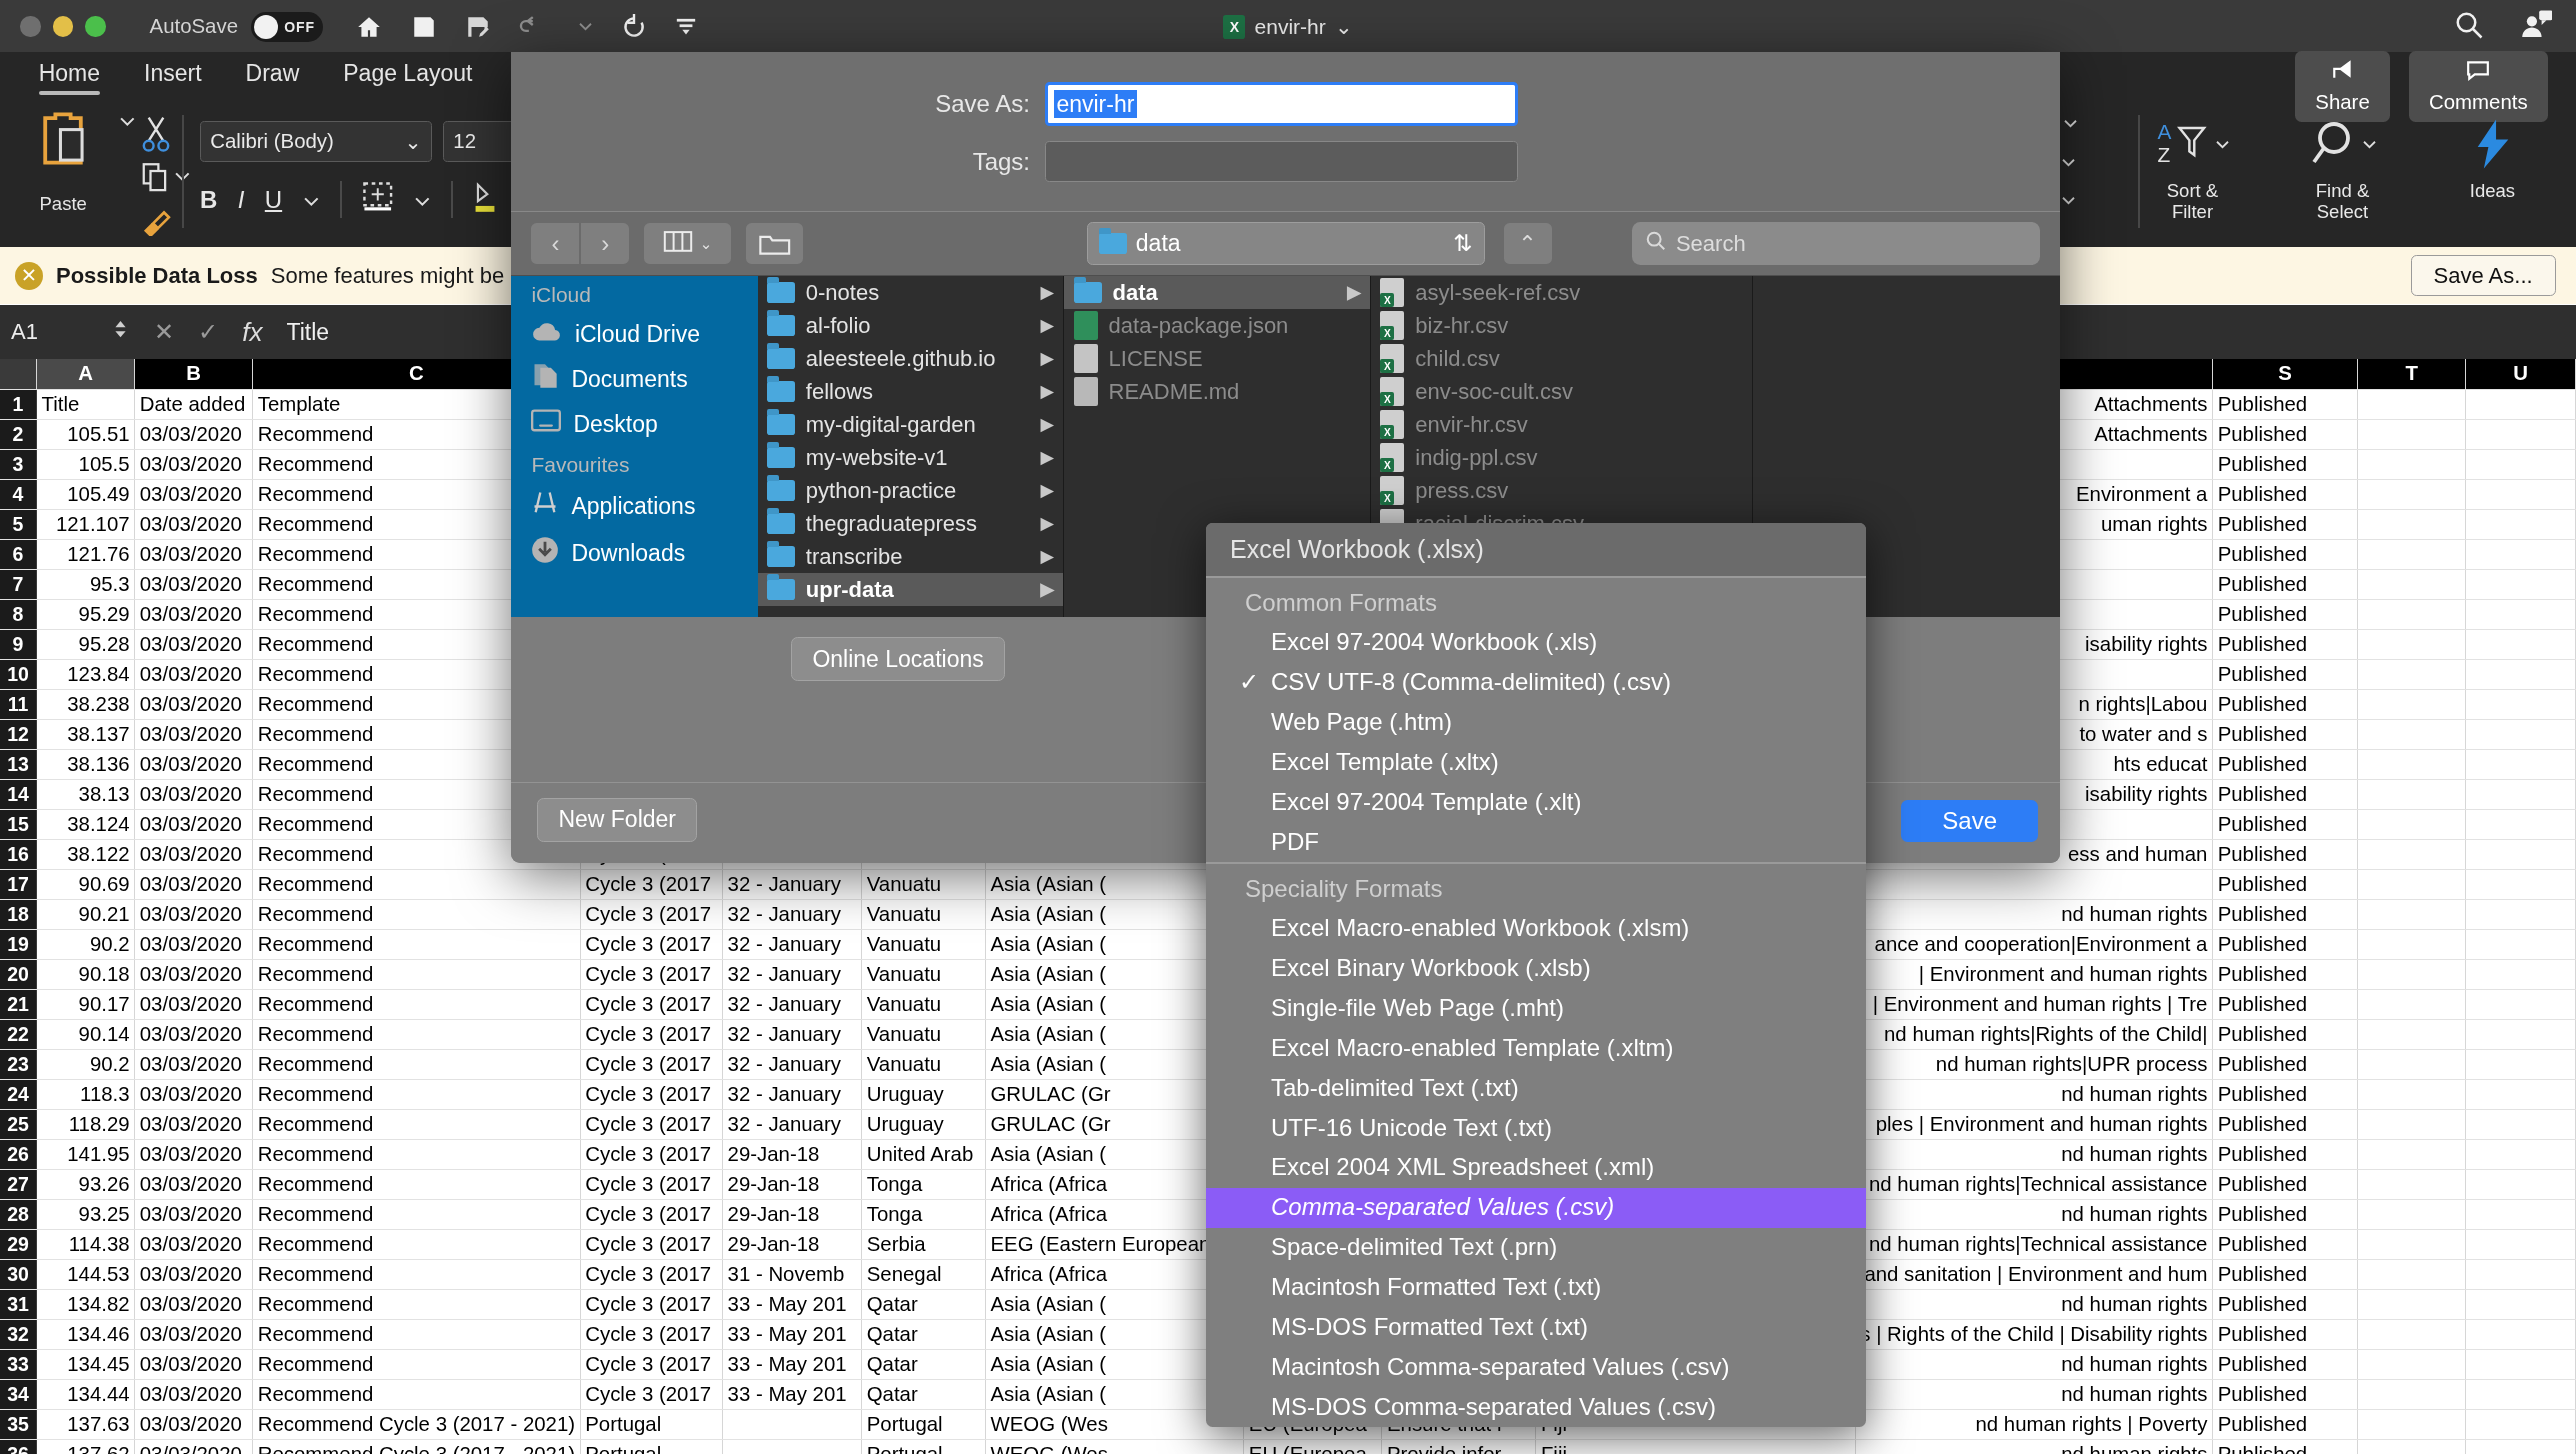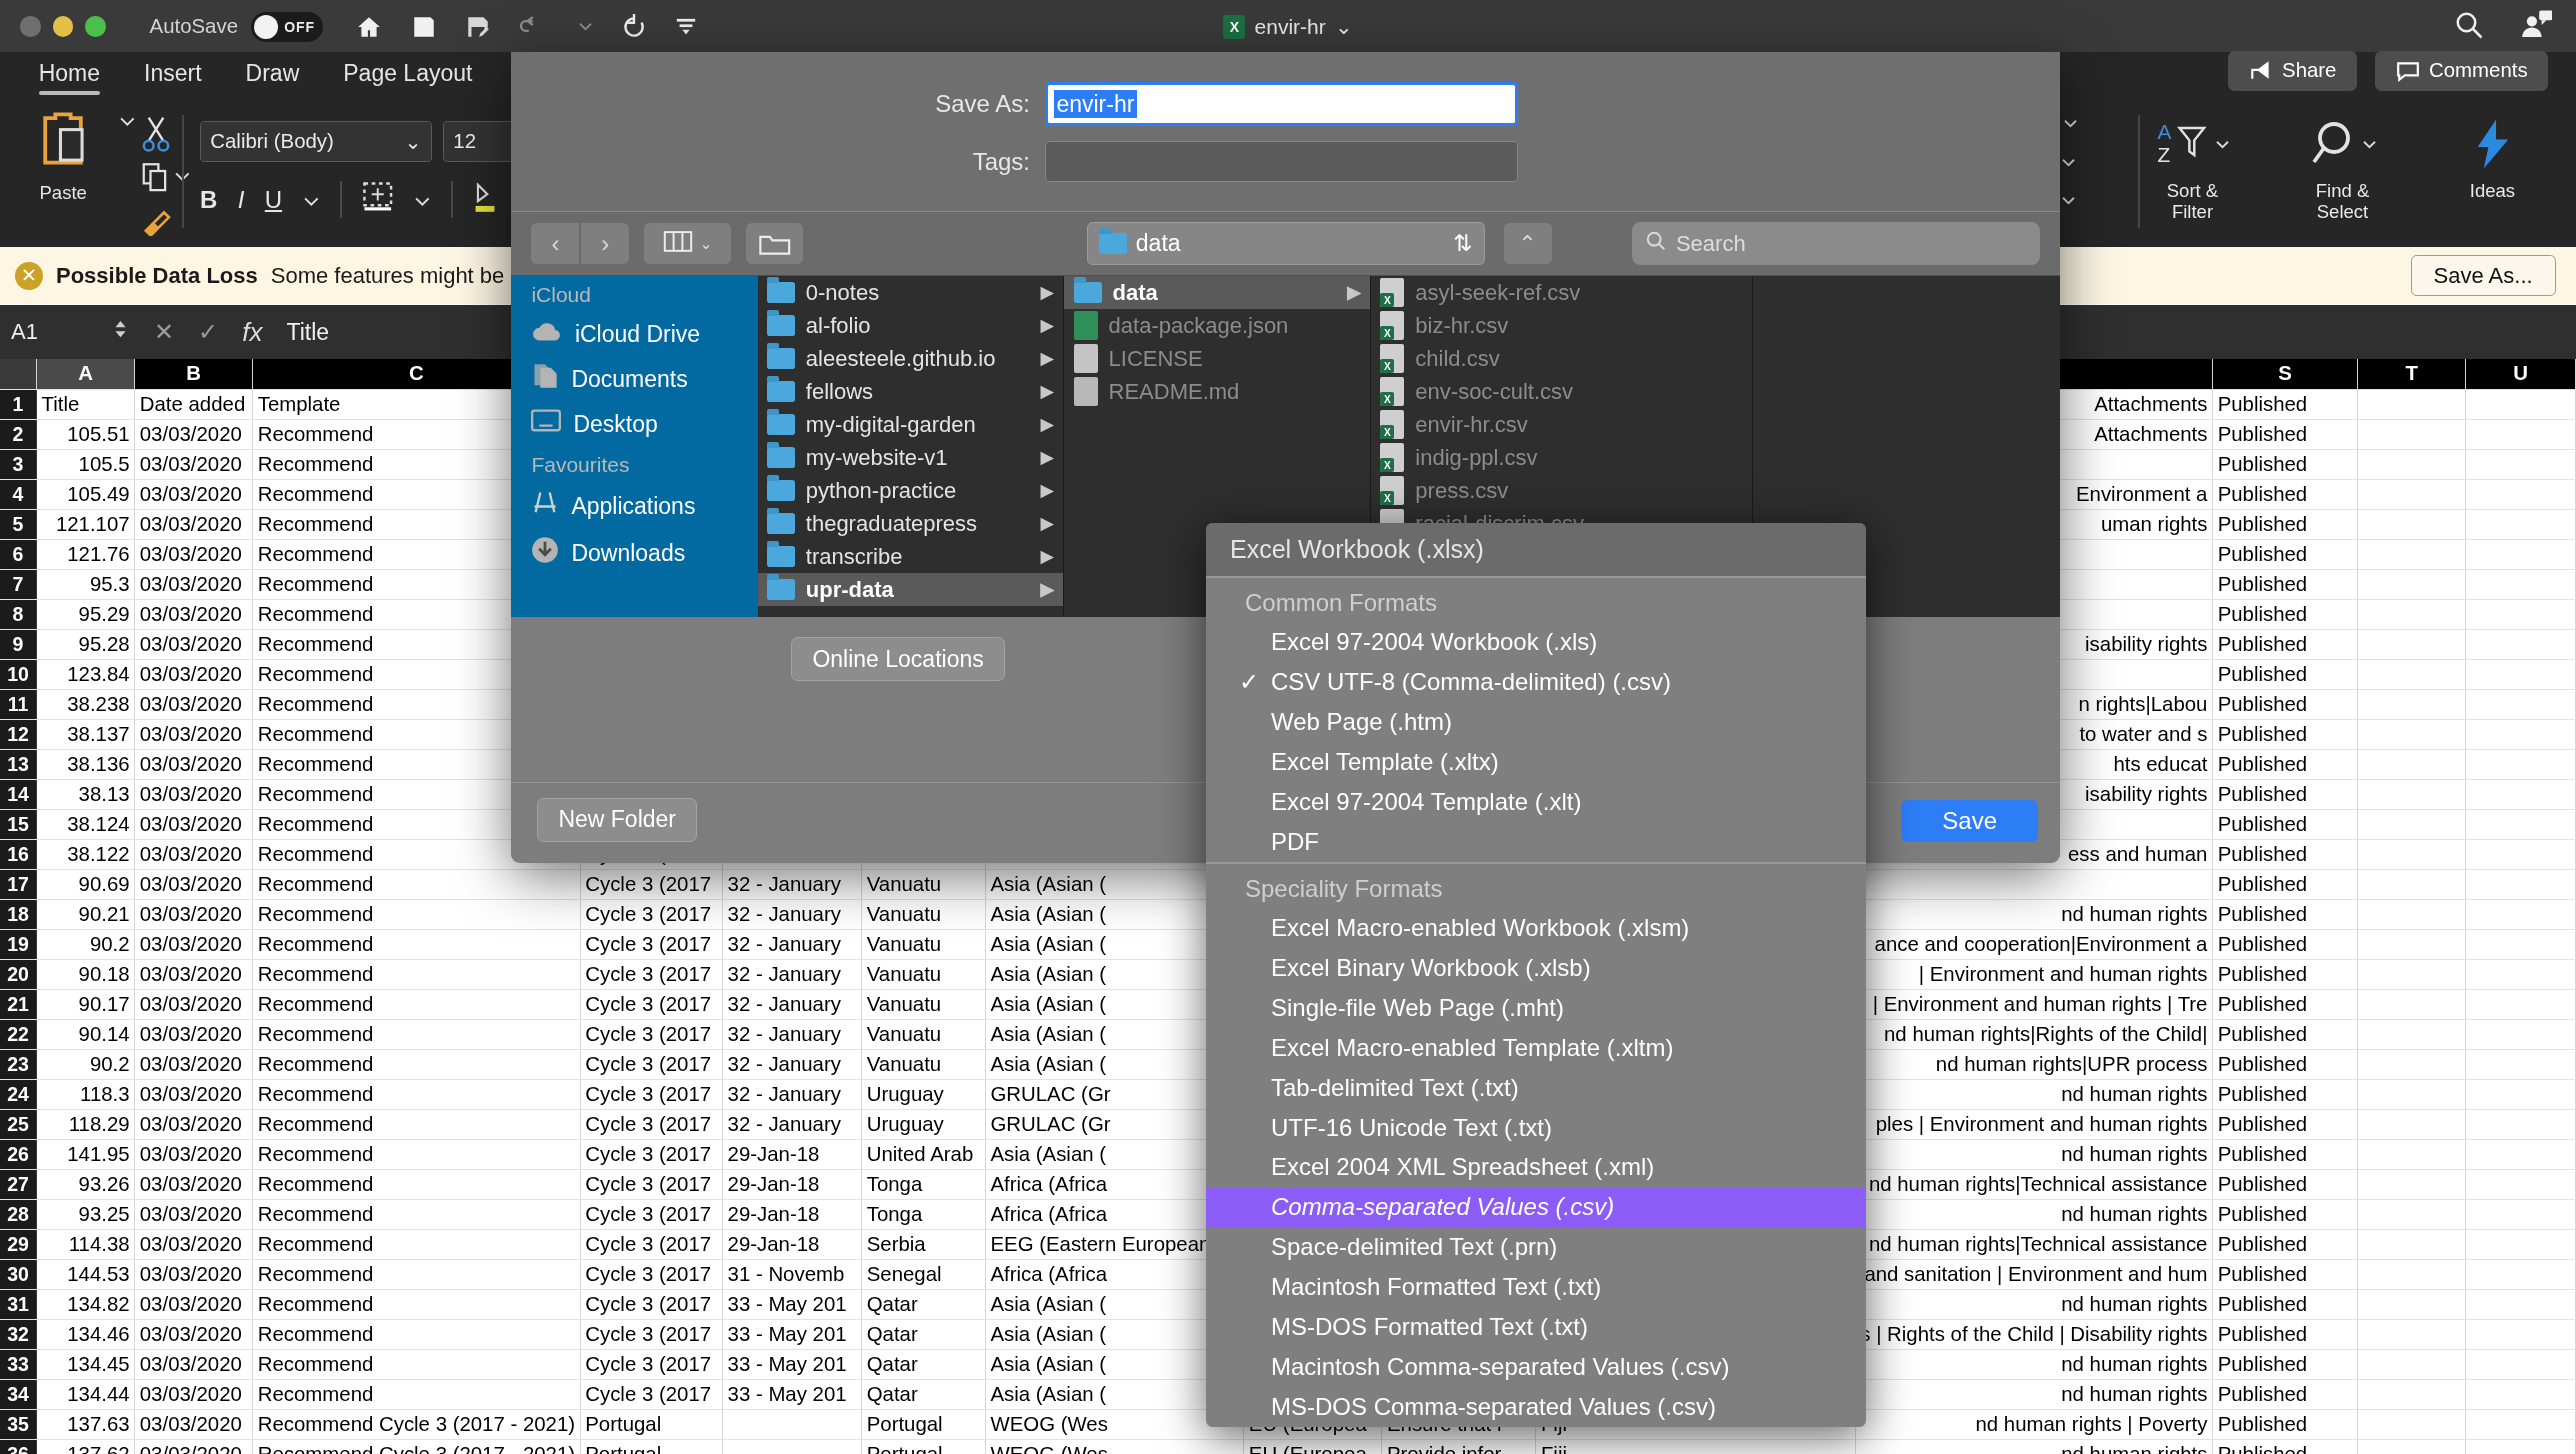--- a/index.html
+++ b/index.html
@@ -32,34 +32,34 @@
   .ribbon-tabs { position:absolute; top:52px; left:0; width:2576px; height:43px;
     background:#262626; display:flex; align-items:center; padding-left:16.7px; gap:0; }
   .rtab { color:#e6e6e6; font-size:23px; padding:0 22px; position:relative; }
   .rtab.active::after { content:''; position:absolute; left:22px; right:22px; bottom:-8.3px;
     height:4.6px; background:#b9b9b9; border-radius:2.8px; }
 
   
   .ribbon { position:absolute; top:95px; left:0; width:2576px; height:153px; background:#262626; }
   .rb-sep { position:absolute; top:20.4px; width:1.9px; height:113px; background:#474747; }
   .paste-wrap { position:absolute; left:16.7px; top:13px; width:93px; text-align:center; color:#e6e6e6; }
-  .paste-lbl { font-size:18.5px; margin-top:10px; }
+  .paste-lbl { font-size:18.5px; margin-top:21px; }
   .font-box { position:absolute; left:200px; top:26px; width:232px; height:41px;
     background:#333; border:0.9px solid #5a5a5a; border-radius:4.6px; color:#eaeaea;
     font-size:20.4px; display:flex; align-items:center; padding:0 9.3px; justify-content:space-between;}
   .size-box { position:absolute; left:443px; top:26px; width:82px; height:41px;
     background:#333; border:0.9px solid #5a5a5a; border-radius:4.6px; color:#eaeaea;
     font-size:20.4px; display:flex; align-items:center; padding:0 9.3px;}
   .fmt-row { position:absolute; left:200px; top:85px; display:flex; align-items:center;
      gap:20.4px; color:#e6e6e6; font-size:24px; }
   .rt-group { position:absolute; right:28px; top:13px; display:flex; gap:39px; align-items:flex-start;}
   .rt-item { width:111px; text-align:center; color:#e9e9e9; font-size:18.5px; line-height:1.15;}
   .share-row { position:absolute; right:28px; top:-43px; display:flex; gap:18.5px; }
   .pillbtn { background:#4d4d4d; color:#fff; font-size:20.4px; border-radius:6.5px;
-     padding:8.3px 20.4px; display:flex; align-items:center; gap:9.3px; }
+     padding:8.3px 20.4px; display:flex; align-items:center; gap:9.3px;flex-direction:column; }
 
   
   .dataloss { position:absolute; top:247px; left:0; width:2576px; height:57px;
      background:#fdf6e3; display:flex; align-items:center; padding-left:15px; gap:13px; }
   .dl-x { width:28px;height:28px;border-radius:50%;background:#c9a227;color:#fff;
      font-size:19.5px;display:flex;align-items:center;justify-content:center;}
   .dl-strong{font-size:22px;font-weight:bold;color:#1a1a1a;}
   .dl-txt{font-size:22px;color:#1a1a1a;}
   .saveas-btn{position:absolute;right:20.4px;background:#fbf7ec;border:0.9px solid #9a9a9a;
      border-radius:5.6px;font-size:22px;padding:6.5px 22px;color:#111;}

